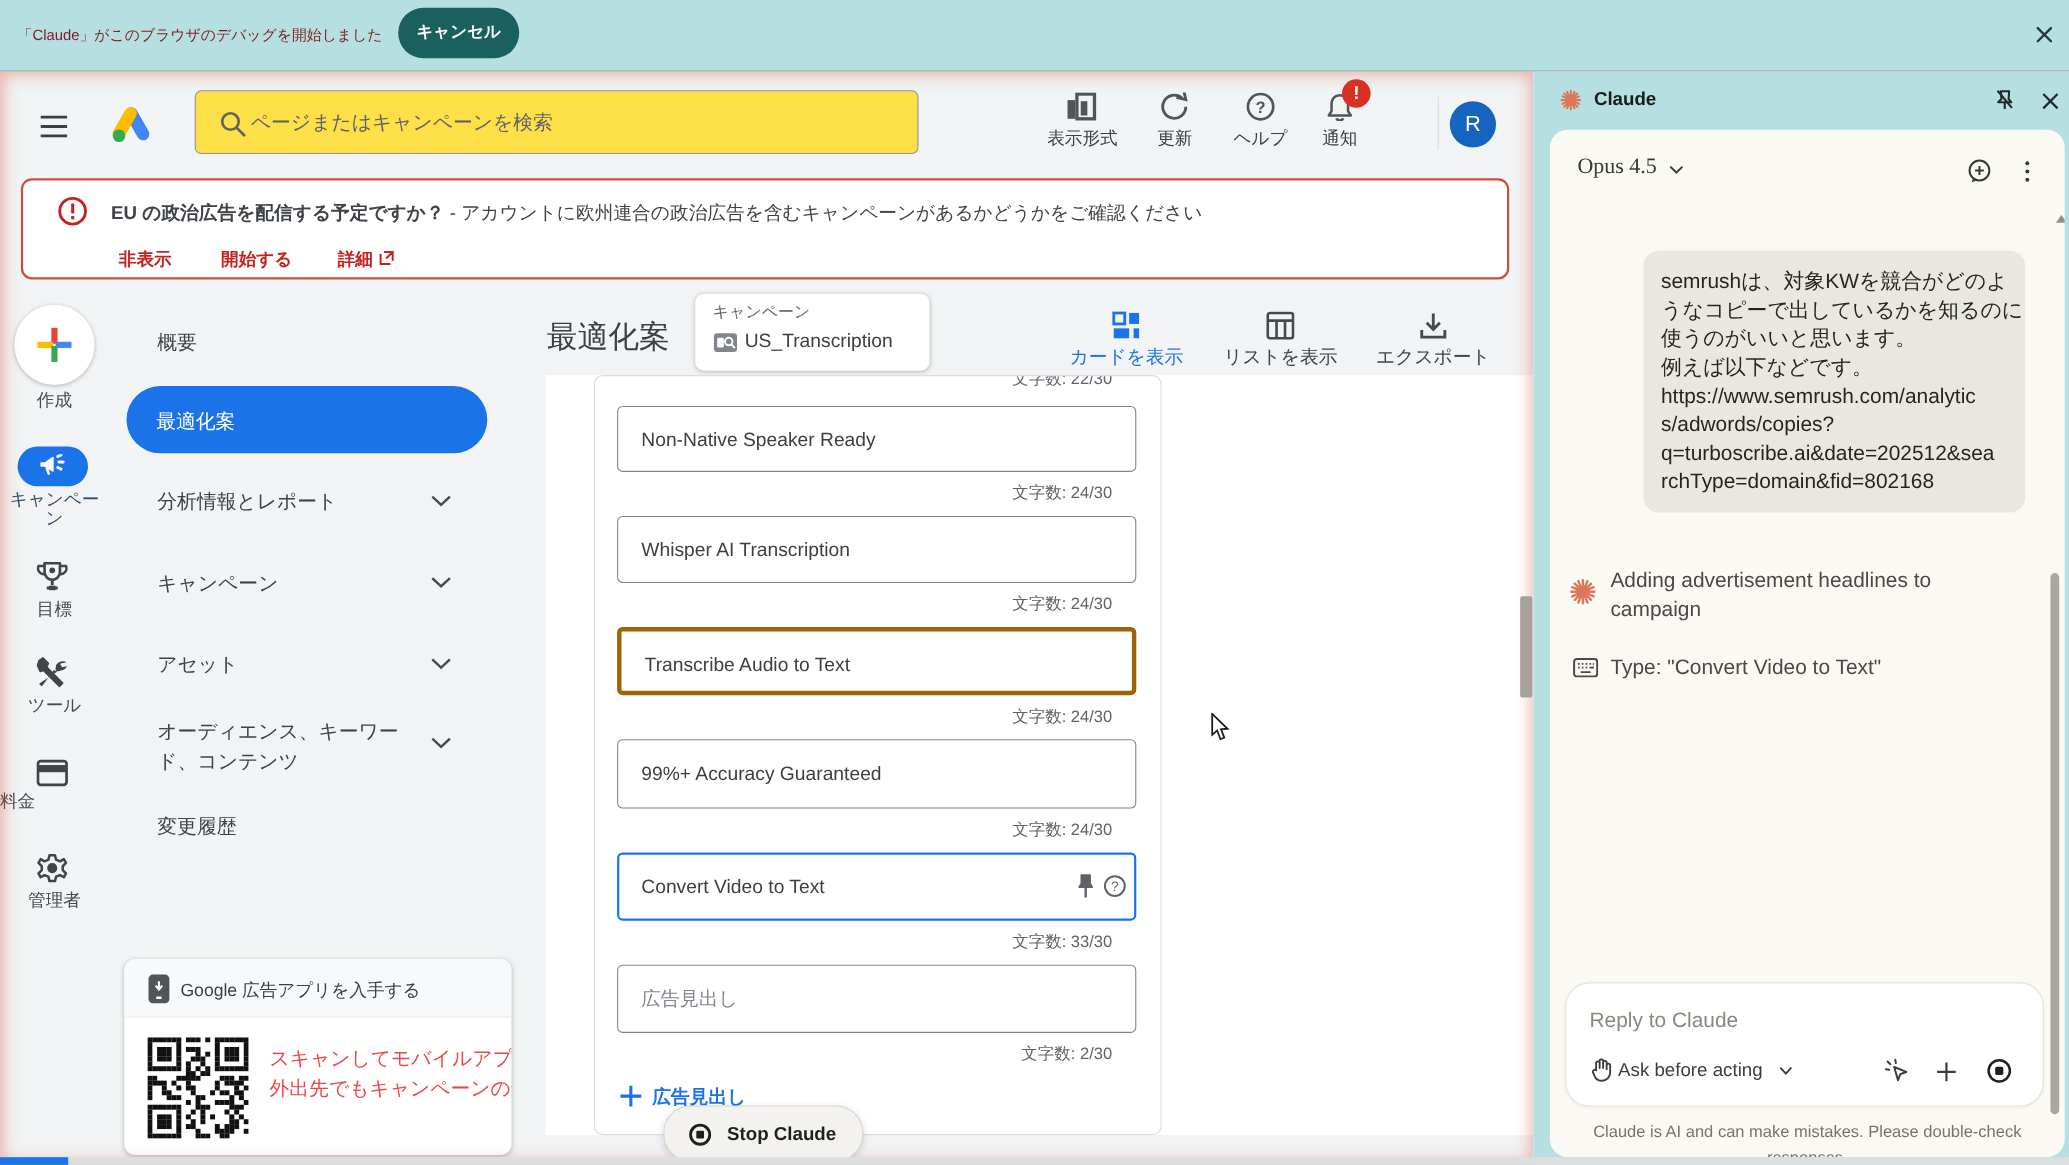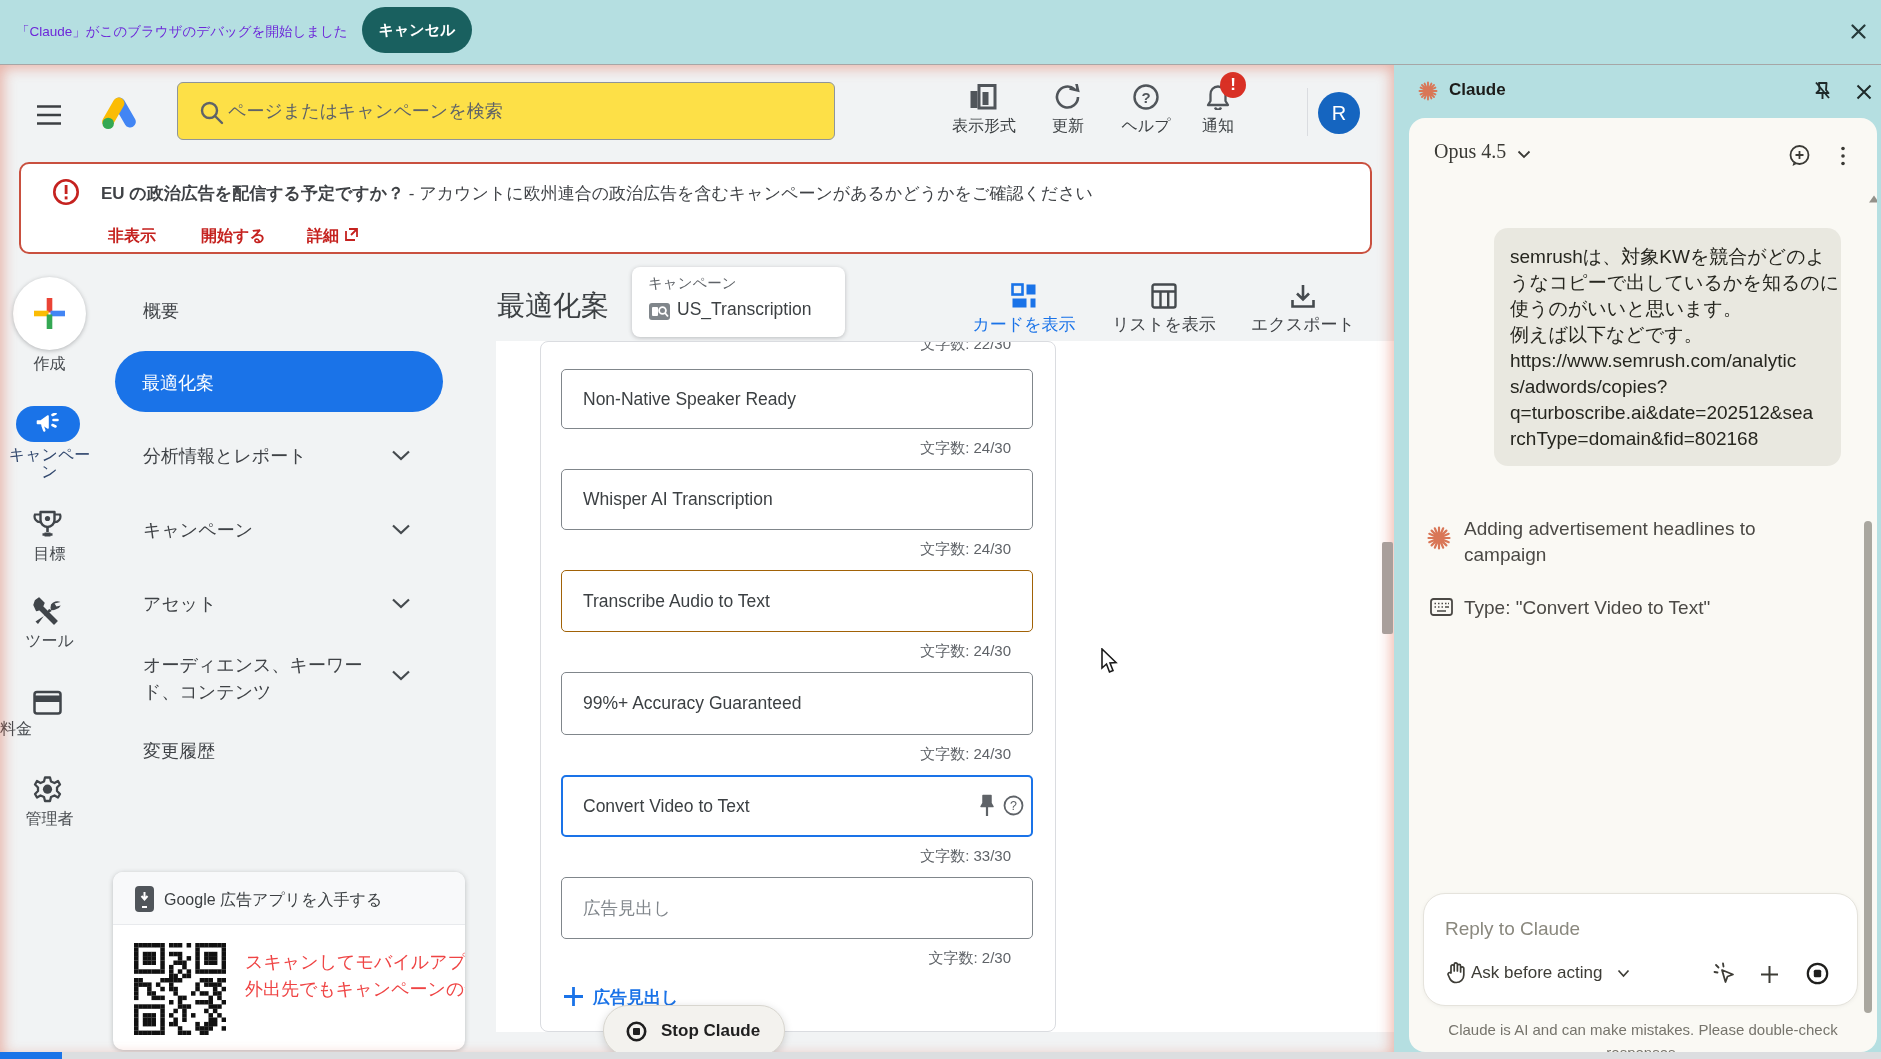--- a/index.html
+++ b/index.html
@@ -174,21 +174,21 @@
       <div class="abs" style="left:20px; top:27px; width:472px; height:60px; border:1px solid #80868b; border-radius:5px;">
         <div class="abs" style="left:21px; top:0; height:58px; line-height:58px; font-size:17.5px; color:#3c4043;">Non-Native Speaker Ready</div>
       </div>
       <div class="abs" style="right:44px; top:97px; font-size:15px; color:#5f6368;">文字数: 24/30</div>
 
       <div class="abs" style="left:20px; top:127px; width:472px; height:61px; border:1px solid #80868b; border-radius:5px;">
         <div class="abs" style="left:21px; top:0; height:59px; line-height:59px; font-size:17.5px; color:#3c4043;">Whisper AI Transcription</div>
       </div>
       <div class="abs" style="right:44px; top:198px; font-size:15px; color:#5f6368;">文字数: 24/30</div>
 
-      <div class="abs" style="left:20px; top:228px; width:472px; height:62px; border:1px solid #a16207; border-radius:5px;padding-left:24px;">
+      <div class="abs" style="left:20px; top:228px; width:472px; height:62px; border:4px solid #a16207; border-radius:5px;padding-left:24px;">
         <div class="abs" style="left:21px; top:0; height:60px; line-height:60px; font-size:17.5px; color:#3c4043;">Transcribe Audio to Text</div>
       </div>
       <div class="abs" style="right:44px; top:300px; font-size:15px; color:#5f6368;">文字数: 24/30</div>
 
       <div class="abs" style="left:20px; top:330px; width:472px; height:63px; border:1px solid #80868b; border-radius:5px;">
         <div class="abs" style="left:21px; top:0; height:61px; line-height:61px; font-size:17.5px; color:#3c4043;">99%+ Accuracy Guaranteed</div>
       </div>
       <div class="abs" style="right:44px; top:403px; font-size:15px; color:#5f6368;">文字数: 24/30</div>
 
       <div class="abs" style="left:20px; top:433px; width:472px; height:62px; border:2px solid #1a73e8; border-radius:5px;">
@@ -455,21 +455,21 @@
       </svg>
       <div class="abs" style="left:57px; top:0; height:49px; line-height:49px; font-size:17px; font-weight:700; color:#1f1f1f;">Stop Claude</div>
     </div>
 
     <svg class="abs" style="left:1100px; top:583px;" width="22" height="26" viewBox="0 0 22 26">
       <path d="M2 1 L2 20 L6.5 16 L9.5 24 L13 22.5 L10 15 L16 14.5 Z" fill="#fff" stroke="#1a1a1a" stroke-width="1.6"></path>
     </svg>
   </div>
 
   <div class="abs" id="banner" style="left:0; top:0; width:1881px; height:65px; background:#b5dfe1; border-bottom:1px solid #a6a6a6;">
-    <div class="abs" style="left:16px; top:0; height:64px; line-height:64px; font-size:13.5px; color:#6d28d9;">「Claude」がこのブラウザのデバッグを開始しました</div>
+    <div class="abs" style="left:16px; top:0; height:64px; line-height:64px; font-size:13.5px; color:#7f1d1d;">「Claude」がこのブラウザのデバッグを開始しました</div>
     <div class="abs" style="left:362px; top:7px; width:110px; height:46px; background:#19605f; border-radius:23px; color:#fff; font-size:15px; font-weight:700; text-align:center; line-height:46px;">キャンセル</div>
     <svg class="abs" style="left:1851px; top:24px;" width="15" height="15" viewBox="0 0 15 15">
       <path d="M1.5 1.5 L13.5 13.5 M13.5 1.5 L1.5 13.5" stroke="#263a3a" stroke-width="2.2" stroke-linecap="round"></path>
     </svg>
   </div>
 
   <div class="abs" id="sidebar" style="left:1394px; top:65px; width:487px; height:994px; background:#b5dfe1;">
     <svg class="abs" style="left:24px; top:16px;" width="20" height="20" viewBox="0 0 20 20">
       <g stroke="#d97757" stroke-width="1.9" stroke-linecap="round">
         <path d="M10 1.5 L10 18.5 M1.5 10 L18.5 10 M4 4 L16 16 M16 4 L4 16 M2.6 6.6 L17.4 13.4 M2.6 13.4 L17.4 6.6 M6.6 2.6 L13.4 17.4 M13.4 2.6 L6.6 17.4"></path>

